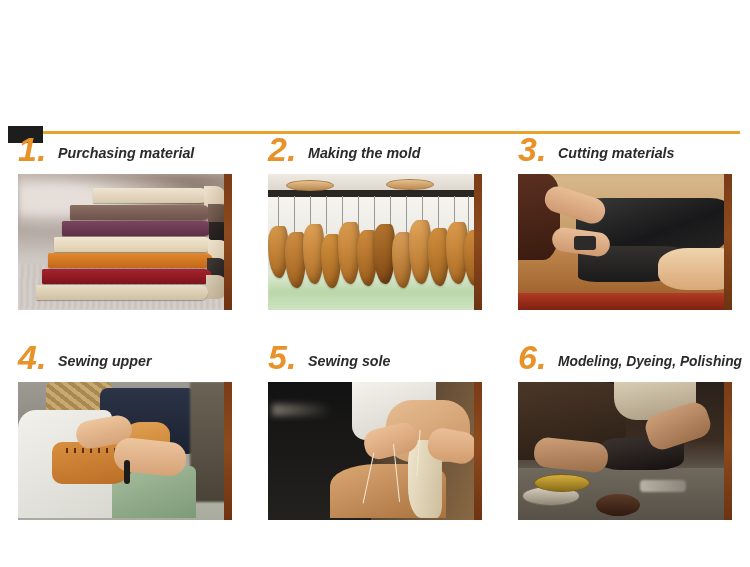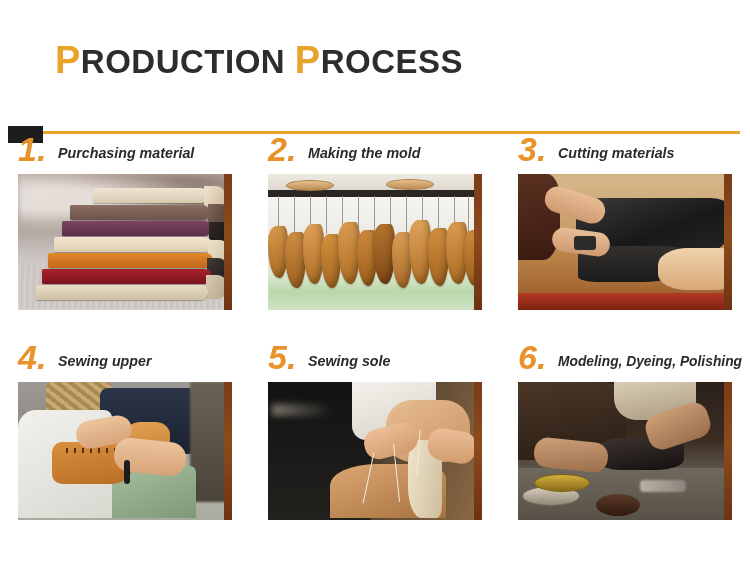--- a/index.html
+++ b/index.html
@@ -190,21 +190,20 @@
     background:linear-gradient(180deg,#5b3a28,#30190f);border-radius:4px;}
   .p6 .cloth{left:122px;top:98px;width:46px;height:12px;
     background:linear-gradient(90deg,#b9b3a6,#8a847a);filter:blur(1px);border-radius:4px;}
 </style>
 </head>
 <body>
 
 <div class="page">
 
   <div class="header">
-    <div class="title"><span class="cap">P</span><span>RODUCTION</span><span> </span><span class="cap">P</span><span>ROCESS</span></div>
     <div class="rule"></div>
     <div class="blackbox"></div>
   </div>
 
   <div class="grid">
 
     <div class="cell c1">
       <div class="caption">
         <span class="num">1.</span>
         <span class="lbl">Purchasing material</span>

